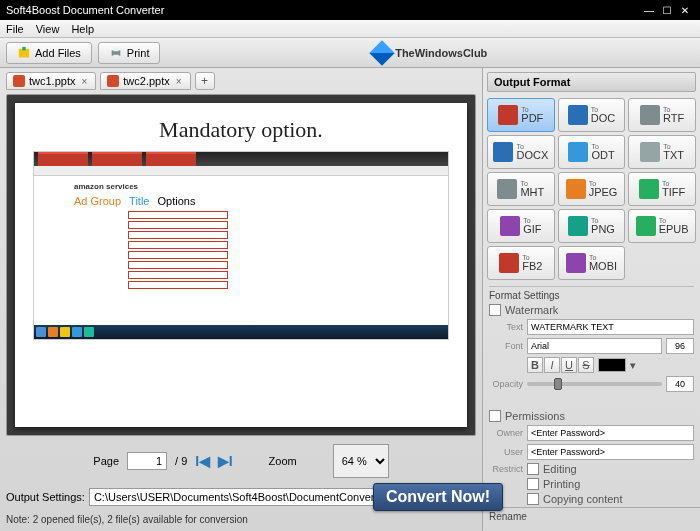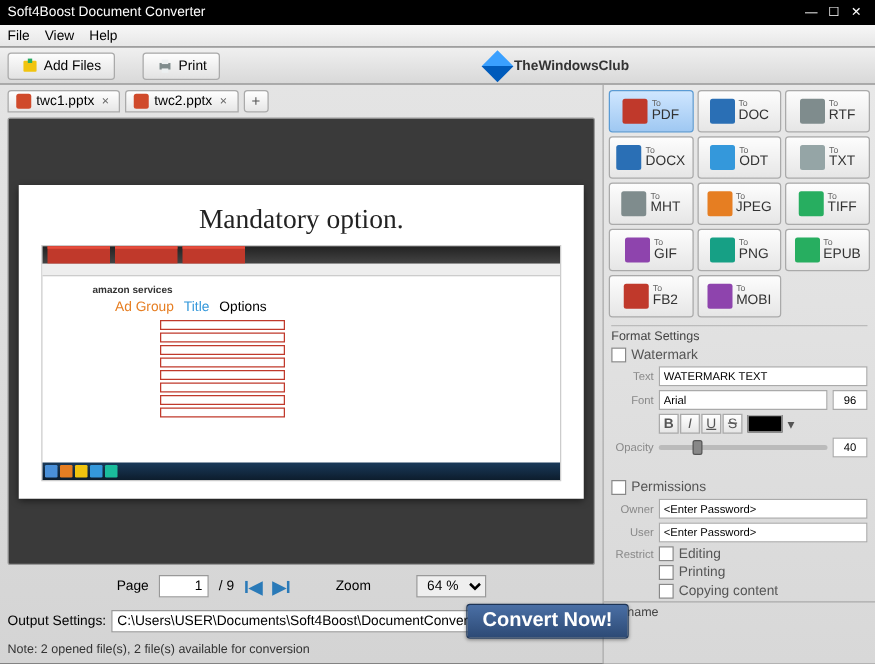--- a/index.html
+++ b/index.html
@@ -5,58 +5,58 @@
 * { box-sizing: border-box; margin: 0; padding: 0; font-family: Tahoma, Arial, sans-serif; font-size: 11px; }
 body { background: #1a1a1a; width: 700px; height: 531px; overflow: hidden; }
 
 .titlebar { background: #000; color: #fff; height: 20px; display: flex; align-items: center; padding: 0 6px; }
 .titlebar .title { flex: 1; font-size: 11px; }
 .titlebar .winbtn { width: 18px; height: 14px; display: flex; align-items: center; justify-content: center; color: #fff; font-size: 10px; cursor: pointer; }
 
 .menubar { background: linear-gradient(#f7f7f7,#e7e7e7); height: 18px; display: flex; align-items: center; padding: 0 6px; gap: 12px; border-bottom: 1px solid #bbb; }
 .menubar span { font-size: 11px; cursor: pointer; }
 
-.toolbar { background: linear-gradient(#f0f0f0,#d8d8d8); height: 30px; display: flex; align-items: center; padding: 0 6px; gap: 22px; border-bottom: 1px solid #aaa; }
+.toolbar { background: linear-gradient(#f0f0f0,#d8d8d8); height: 30px; display: flex; align-items: center; padding: 0 6px; gap: 6px; border-bottom: 1px solid #aaa; }
 .tbtn { background: linear-gradient(#fdfdfd,#e2e2e2); border: 1px solid #aaa; border-radius: 3px; padding: 3px 10px; display: flex; align-items: center; gap: 4px; cursor: pointer; font-size: 11px; }
 .tbtn .ico { width: 14px; height: 14px; }
 .brand { flex: 1; text-align: center; font-size: 17px; font-weight: 600; color: #333; display: flex; align-items: center; justify-content: center; gap: 4px; }
 .brand-logo { width: 18px; height: 18px; background: linear-gradient(135deg,#3aa0ff 50%,#005bbb 50%); transform: rotate(45deg); }
 
 .body-row { display: flex; height: 463px; background: linear-gradient(#e4e4e4,#d4d4d4); }
 
 .left-pane { flex: 1; display: flex; flex-direction: column; padding: 4px 6px 4px 6px; gap: 4px; }
 
 .tabs { display: flex; gap: 4px; align-items: center; }
 .tab { background: linear-gradient(#fff,#e6e6e6); border: 1px solid #aaa; border-radius: 3px 3px 0 0; padding: 2px 6px; display: flex; align-items: center; gap: 4px; font-size: 10px; cursor: pointer; }
 .tab .doc-ico { width: 12px; height: 12px; background: #d04a2b; border-radius: 2px; }
 .tab .x { color: #666; font-size: 10px; padding: 0 2px; cursor: pointer; }
 .plus-tab { width: 20px; height: 18px; background: linear-gradient(#fff,#e6e6e6); border: 1px solid #aaa; border-radius: 3px; display: flex; align-items: center; justify-content: center; cursor: pointer; font-size: 12px; color: #555; }
 
-.preview-shell { flex: 1; border: 1px solid #999; background: #3a3a3a; border-radius: 2px; padding: 8px; display: flex; align-items: center; }
+.preview-shell { flex: 1; border: 1px solid #999; background: #3a3a3a; border-radius: 2px; padding: 8px; display: flex; }
 .preview-page { background: #fff; flex: 1; box-shadow: 0 2px 6px rgba(0,0,0,.6); padding: 14px 18px; display: flex; flex-direction: column; gap: 8px; overflow: hidden; }
 .slide-title { font-size: 22px; text-align: center; color: #222; font-family: Georgia, serif; }
 .browser-mock { border: 1px solid #ccc; height: 189px; background: #fff; display: flex; flex-direction: column; font-size: 7px; }
 .browser-top { height: 14px; background: linear-gradient(#222,#444); display: flex; }
 .browser-top .bt { width: 50px; height: 100%; background: #c0392b; margin-left: 4px; border-top: 2px solid #e74c3c; }
 .browser-addr { height: 10px; background: #eee; border-bottom: 1px solid #ccc; }
 .browser-body { flex: 1; padding: 6px 40px; position: relative; }
 .bb-logo { font-size: 8px; font-weight: bold; color: #333; }
 .bb-tabs { display: flex; gap: 8px; margin: 4px 0; font-size: 6px; }
-.bb-tabs span:first-child { color: #e67e22; margin-left: 18px; }
+.bb-tabs span:first-child { color: #e67e22; }
 .bb-tabs span:nth-child(2) { color: #3498db; }
 .bb-field { display: flex; align-items: center; gap: 4px; margin: 2px 0; }
 .bb-field .lbl { width: 50px; font-size: 5px; color: #555; text-align: right; }
 .bb-field .inp { flex: 0 0 100px; height: 8px; border: 1px solid #c0392b; }
 .taskbar { height: 14px; background: linear-gradient(#1a3a5a,#0d1d2d); display: flex; align-items: center; gap: 2px; padding: 0 2px; }
 .taskbar .tb-ico { width: 10px; height: 10px; background: #4a90d9; border-radius: 1px; }
 
 .pager { display: flex; align-items: center; gap: 8px; justify-content: center; padding: 4px 0; }
 .pager input { width: 40px; height: 18px; text-align: right; padding: 0 4px; border: 1px solid #999; }
 .pager .navbtn { font-size: 14px; color: #2a7ab8; cursor: pointer; font-weight: bold; }
-.pager select { height: 18px; border: 1px solid #999; padding: 0 4px; margin-left: 28px; }
+.pager select { height: 34px; border: 1px solid #999; padding: 0 4px; margin-left: 28px; }
 
 .outdir { display: flex; align-items: center; gap: 4px; padding: 2px 0; }
 .outdir input { flex: 1; height: 18px; padding: 0 4px; border: 1px solid #999; background: #fff; }
 .outdir .browse { background: linear-gradient(#fdfdfd,#e2e2e2); border: 1px solid #999; border-radius: 2px; padding: 2px 8px; cursor: pointer; }
 
 .note { font-size: 10px; color: #333; padding: 2px 0; }
 
 .right-pane { width: 218px; background: linear-gradient(#e8e8e8,#d8d8d8); border-left: 1px solid #aaa; display: flex; flex-direction: column; position: relative; }
 .section-header { background: linear-gradient(#eaeaea,#d0d0d0); border: 1px solid #aaa; border-radius: 2px; padding: 3px 6px; margin: 4px 4px 2px 4px; font-weight: bold; font-size: 11px; }
 
@@ -214,20 +214,21 @@
     <div class="outdir">
       <span>Output Settings:</span>
       <input value="C:\Users\USER\Documents\Soft4Boost\DocumentConverter" style="">
       <div class="browse">Browse...</div>
     </div>
 
     <div class="note">Note: 2 opened file(s), 2 file(s) available for conversion</div>
   </div>
 
   <div class="right-pane">
+    <div class="section-header">Output Format</div>
     <div class="format-grid" id="fmt-grid">
         <div class="fmt-btn selected">
           <div class="fico" style="background:#c0392b"></div>
           <div class="ftxt">
             <span class="to">To</span>
             <span>PDF</span>
           </div>
         </div>
         <div class="fmt-btn">
           <div class="fico" style="background:#2a6fb5"></div>

